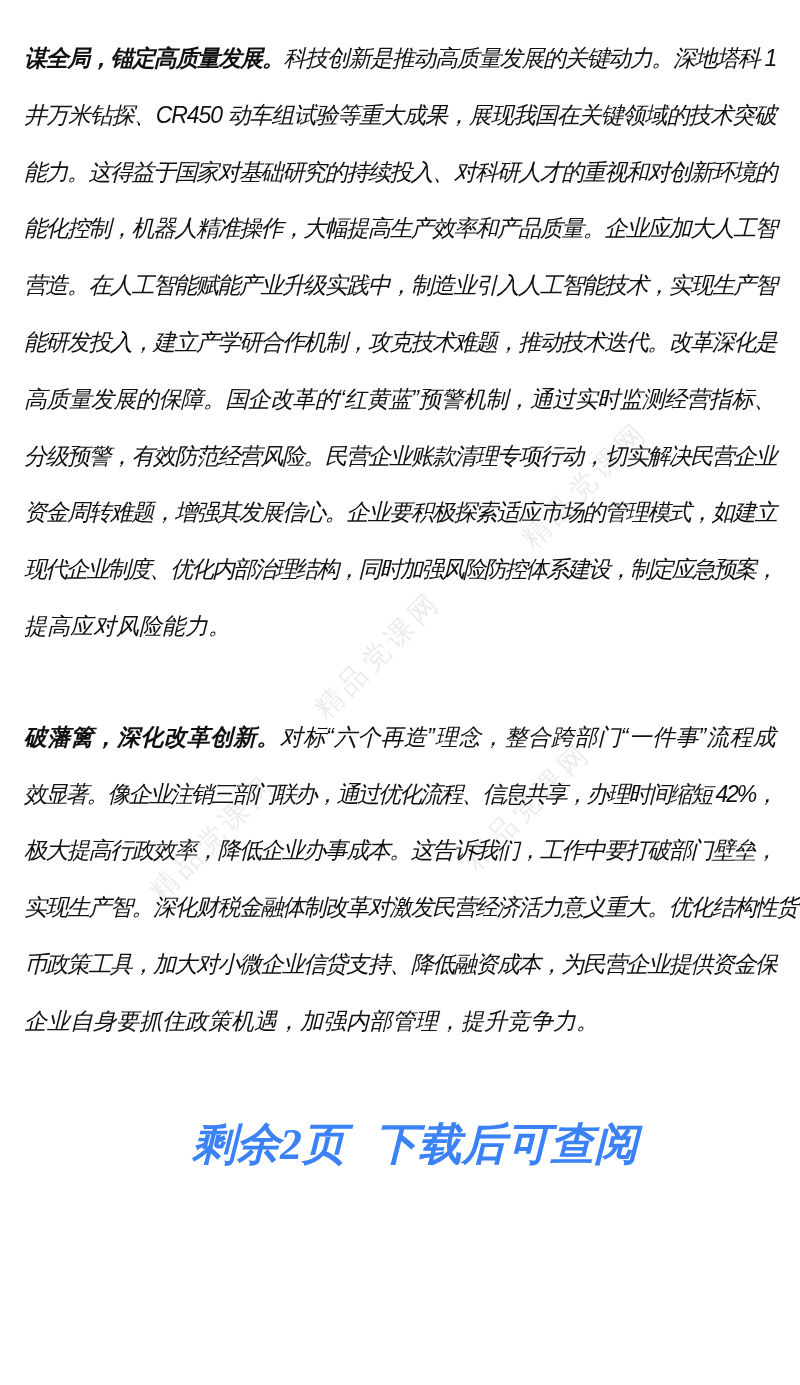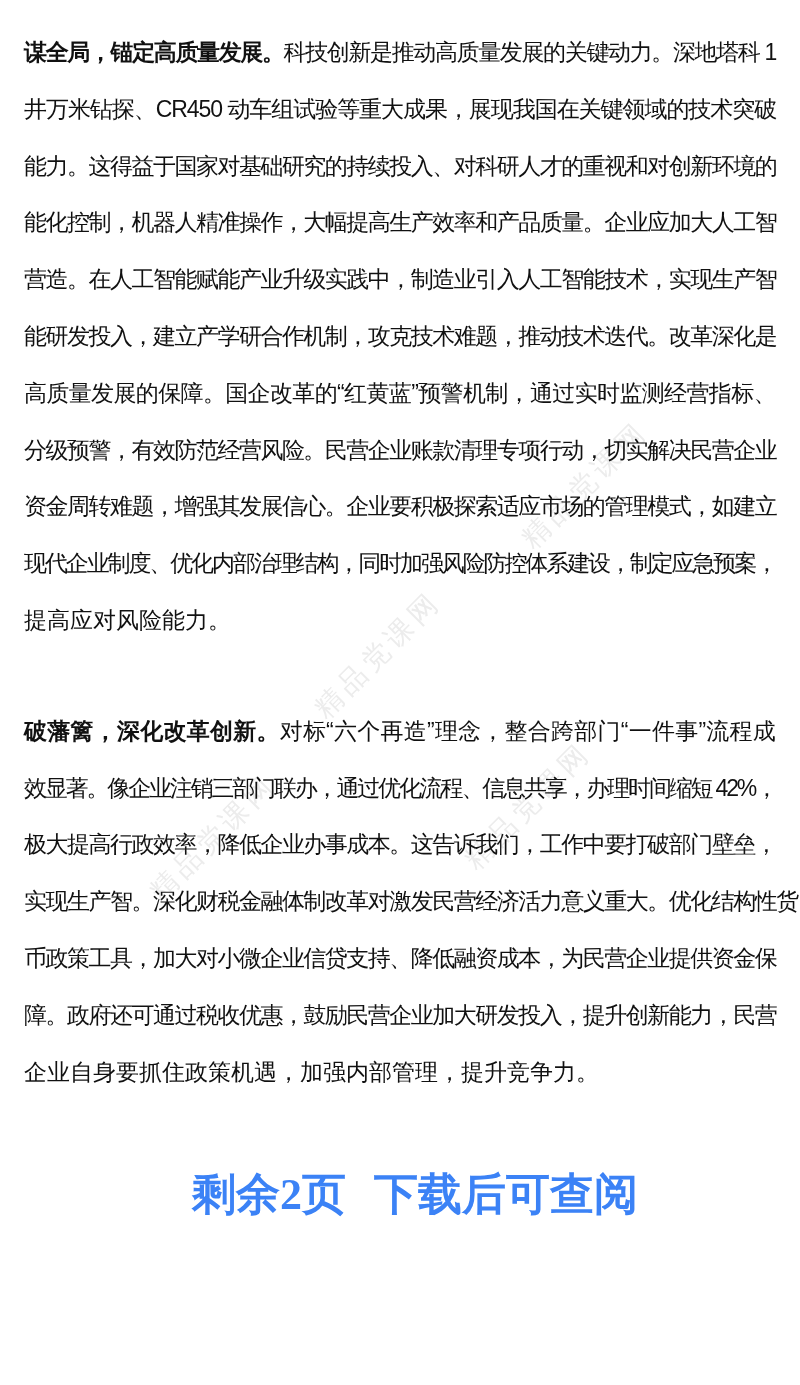--- a/index.html
+++ b/index.html
@@ -22,23 +22,24 @@
     transform: translate(-50%, -50%) rotate(-45deg);
     font-size: 28px;
     letter-spacing: 5px;
     white-space: nowrap;
     font-weight: 400;
     user-select: none;
   }
   .content {
     position: absolute;
     left: 24px;
-    top: 24px;
+    top: 30px;
     width: 752px;
     z-index: 1;
+    font-style: italic;
   }
   .para .line {
     height: 56.8px;
     line-height: 56.8px;
     font-size: 23px;
     font-weight: 500;
     white-space: nowrap;
     overflow: visible;
   }
   .para .line .lead { font-weight: 800; }
@@ -89,21 +90,20 @@
           <div class="line full" style="letter-spacing: -1.51px;"><span class="ln"><span>资金周转难题，增强其发展信心。企业要积极探索适应市场的管理模式，如建立</span></span></div>
           <div class="line full" style="letter-spacing: -2.11px;"><span class="ln"><span>现代企业制度、优化内部治理结构，同时加强风险防控体系建设，制定应急预案，</span></span></div>
           <div class="line short"><span class="ln"><span>提高应对风险能力。</span></span></div>
         </div>
         <div class="para">
           <div class="line full" style="letter-spacing: 0.24px;"><span class="ln"><span class="lead">破藩篱，深化改革创新。</span><span>对标“六个再造”理念，整合跨部门“一件事”流程成</span></span></div>
           <div class="line full" style="letter-spacing: -2.17px;"><span class="ln"><span>效显著。像企业注销三部门联办，通过优化流程、信息共享，办理时间缩短 42%，</span></span></div>
           <div class="line full" style="letter-spacing: -1.51px;"><span class="ln"><span>极大提高行政效率，降低企业办事成本。这告诉我们，工作中要打破部门壁垒，</span></span></div>
           <div class="line full" style="letter-spacing: -1.51px;"><span class="ln"><span>实现生产智。深化财税金融体制改革对激发民营经济活力意义重大。优化结构性货</span></span></div>
           <div class="line full" style="letter-spacing: -1.51px;"><span class="ln"><span>币政策工具，加大对小微企业信贷支持、降低融资成本，为民营企业提供资金保</span></span></div>
-          <div class="line full" style="letter-spacing: -1.51px;"><span class="ln"><span>障。政府还可通过税收优惠，鼓励民营企业加大研发投入，提升创新能力，民营</span></span></div>
           <div class="line short"><span class="ln"><span>企业自身要抓住政策机遇，加强内部管理，提升竞争力。</span></span></div>
         </div>
       </div>
     <div class="footer" style="color: #3b82f6;">
       <span>剩余2页</span>
       <span>下载后可查阅</span>
     </div>
   </div>
 </div>
 

